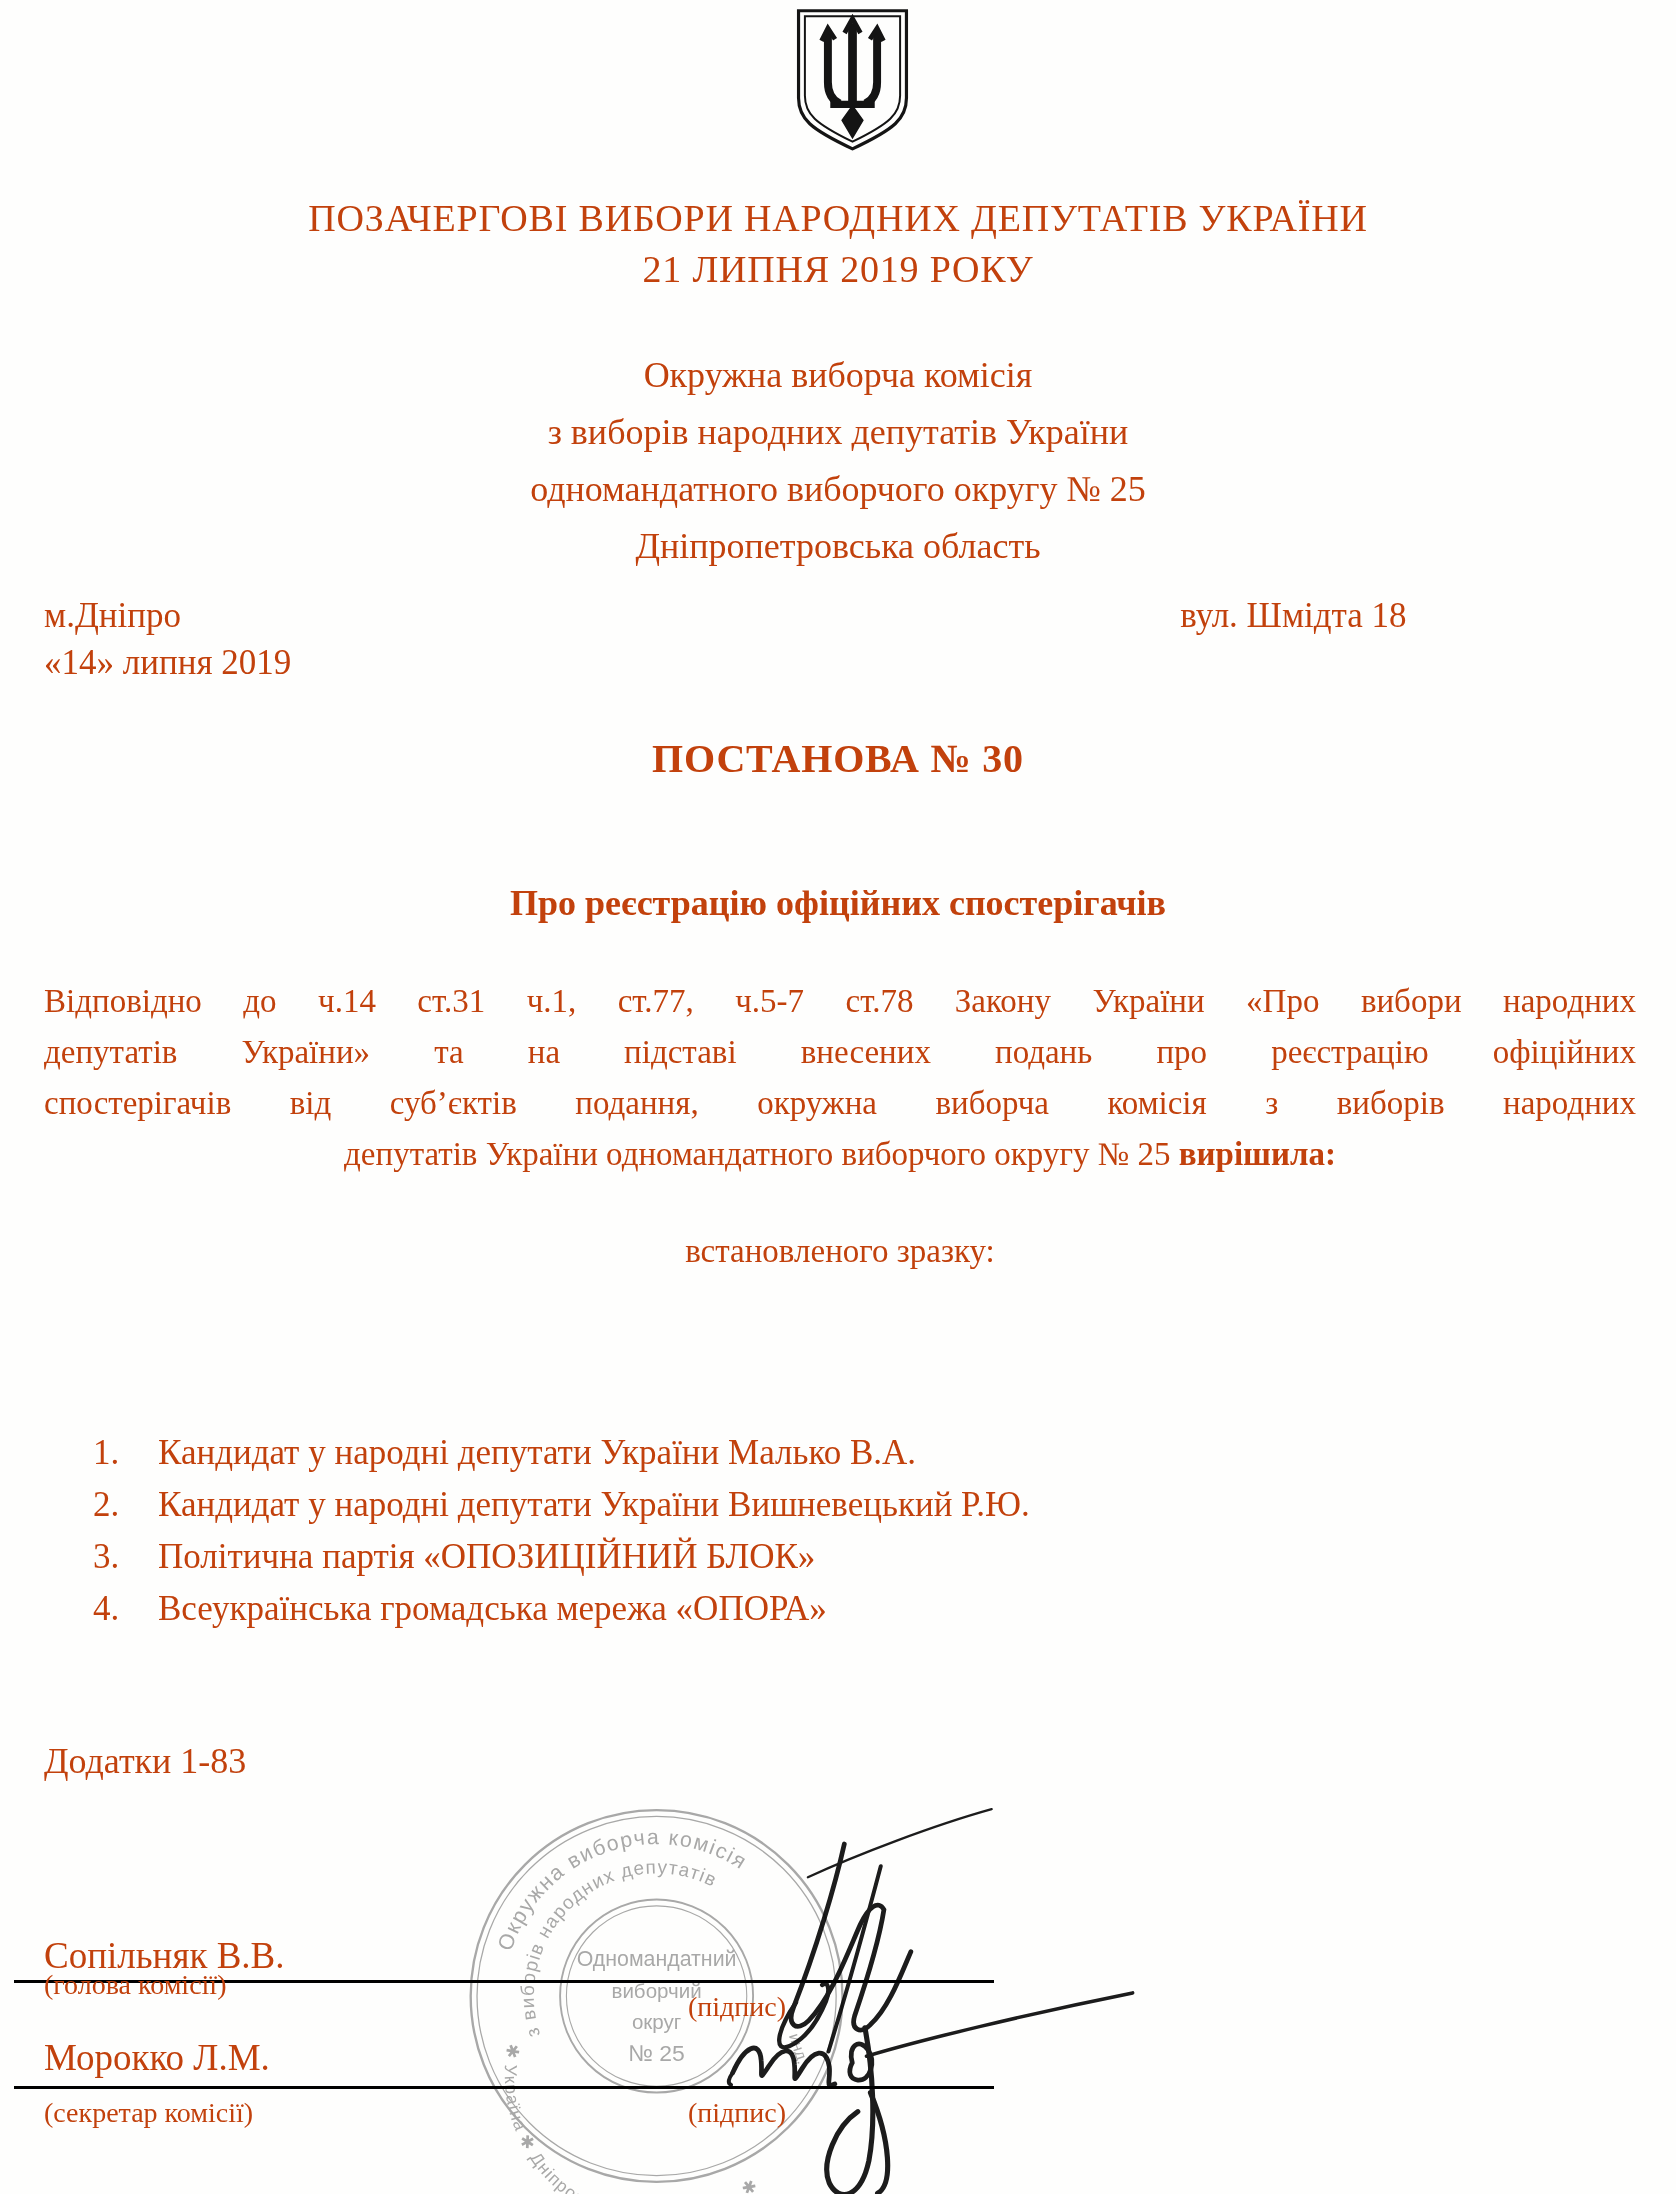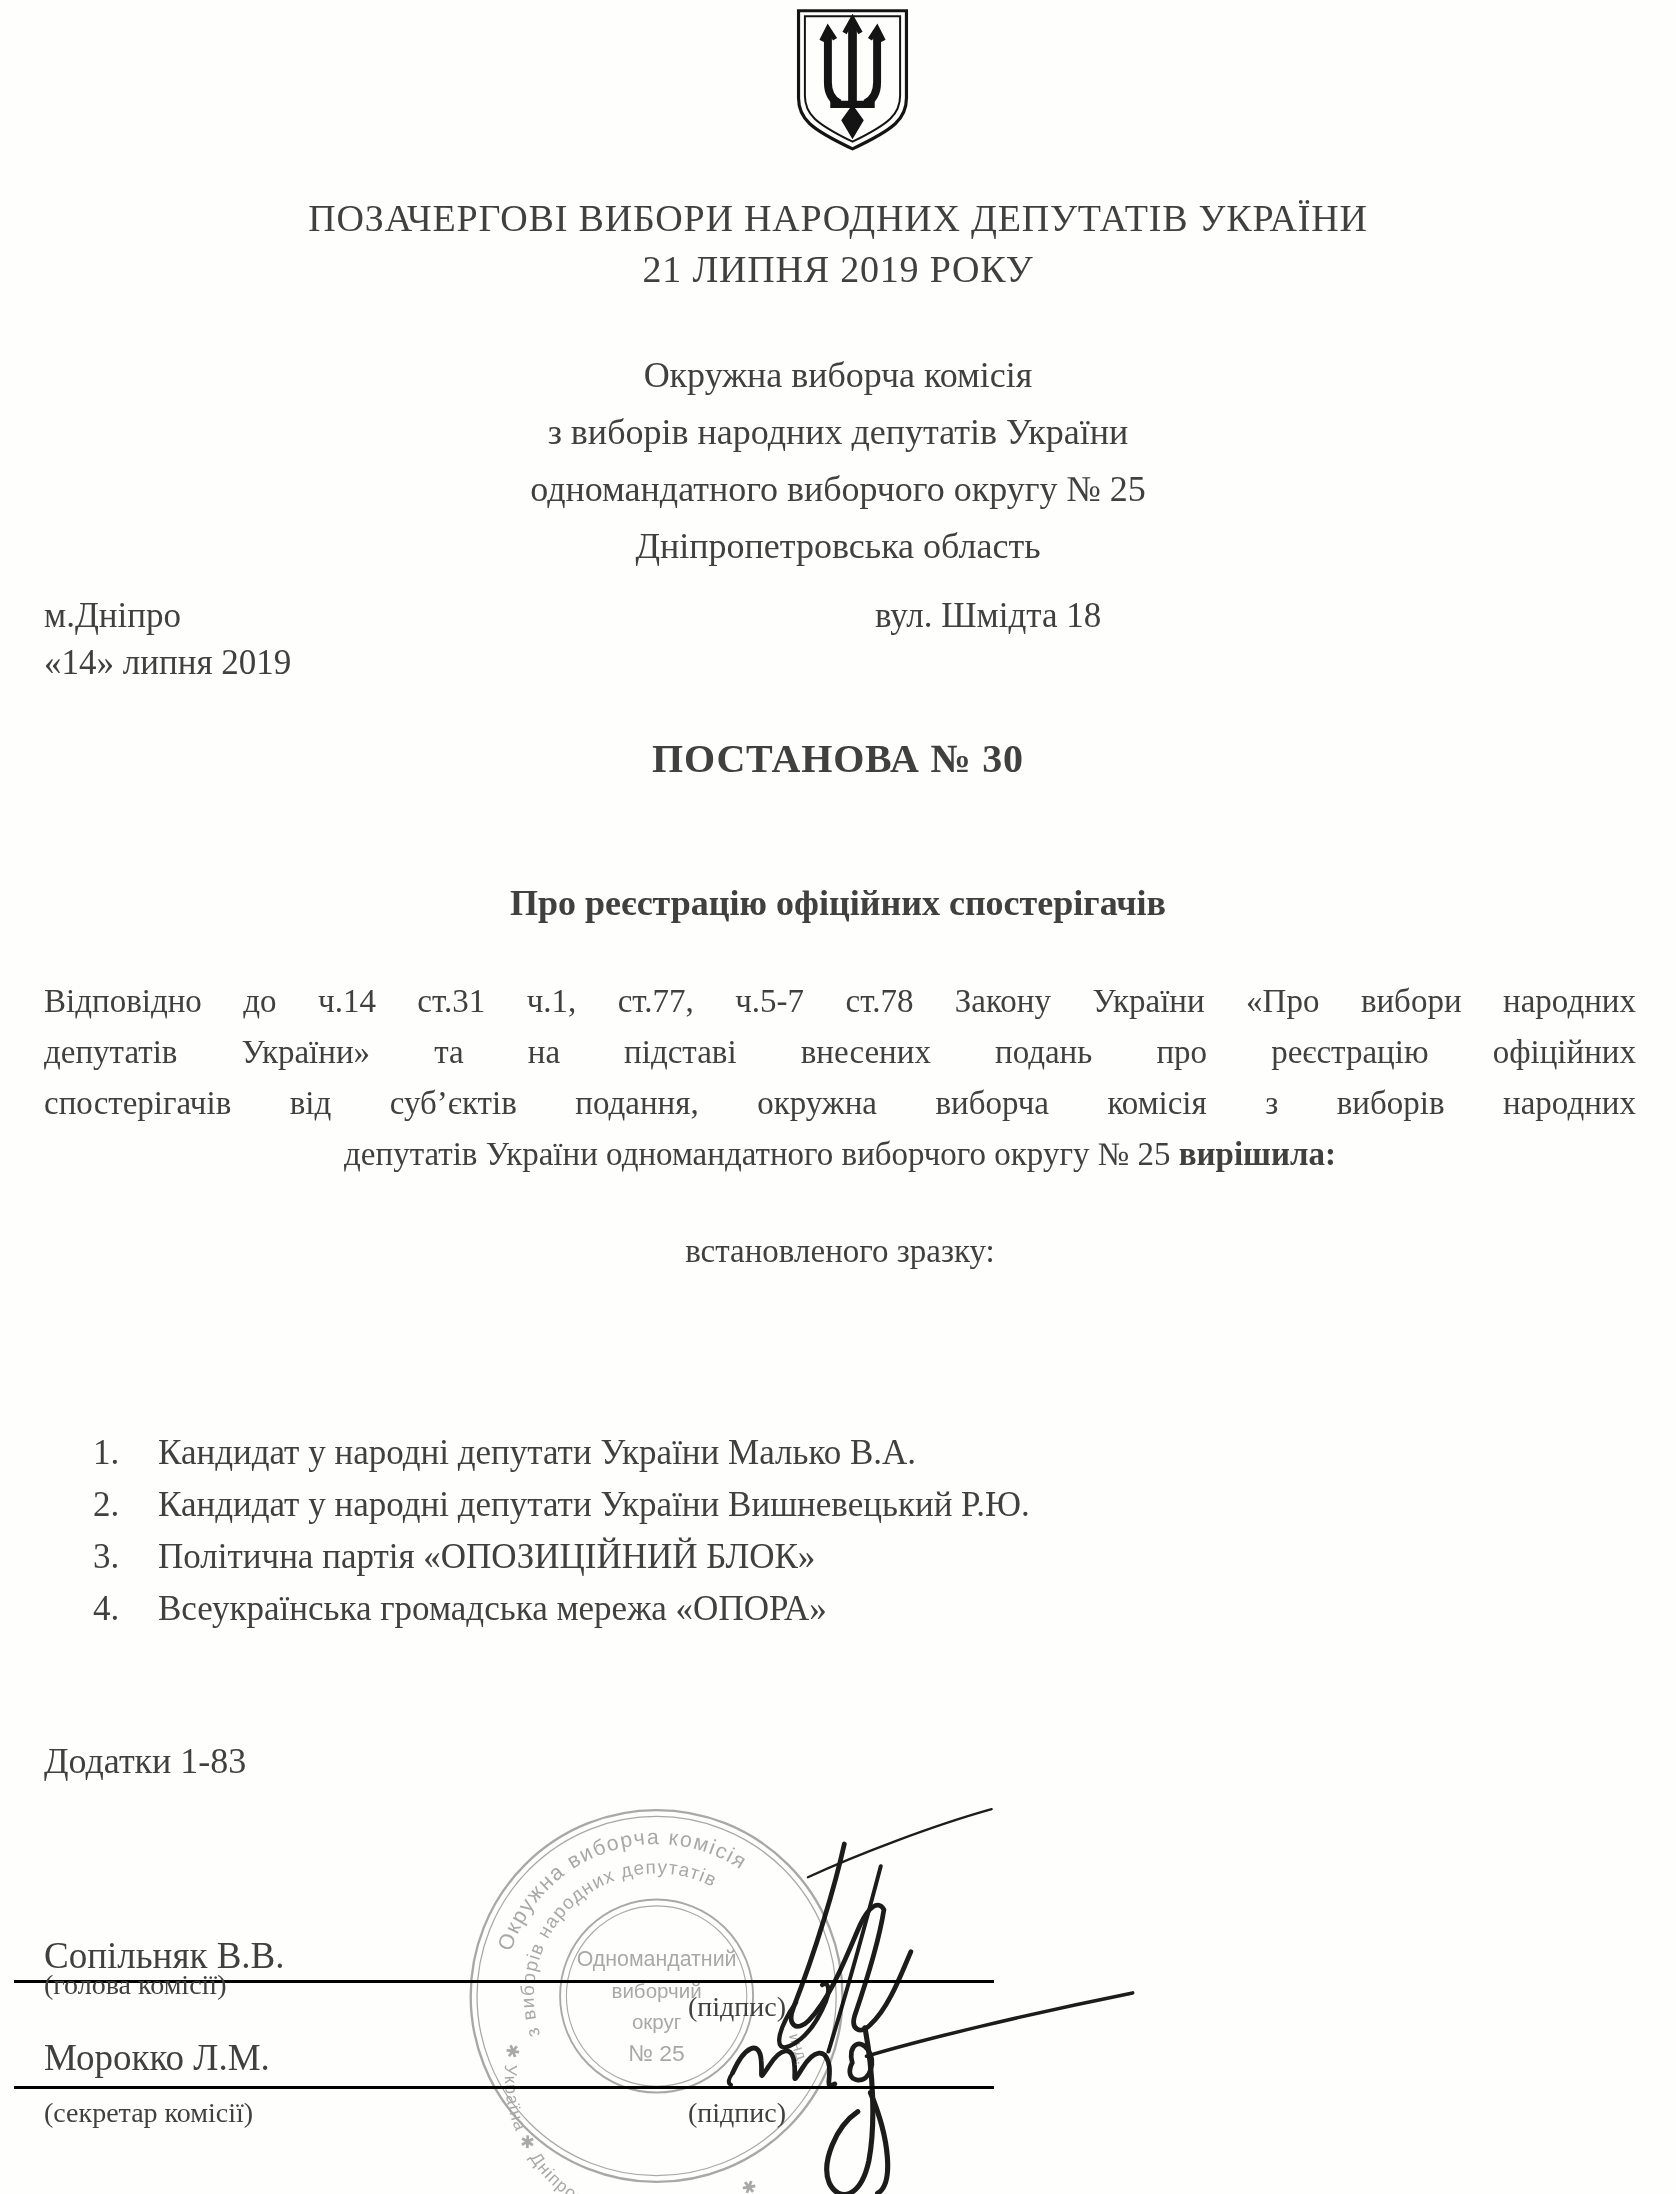--- a/index.html
+++ b/index.html
@@ -2,21 +2,21 @@
 <html style="font-size:12.7px"><head>
 <meta charset="utf-8">
 <style>
   html,body{margin:0;padding:0;background:#888;}
   .page{
     position:relative;
     width:1676px;height:2194px;
     margin:0 auto;
     background:#fefefd;
     font-family:"Liberation Serif","DejaVu Serif",serif;
-    color:#404040;
+    color:#c2410c;
     overflow:hidden;
   }
   .abs{position:absolute;}
   .center{left:0;width:1676px;text-align:center;}
   .cline{line-height:57px;font-size:36px;}
   .title-line{line-height:51px;font-size:38px;letter-spacing:0.8px;}
   .doc-title{font-size:40px;font-weight:bold;letter-spacing:0.8px;}
   .doc-subtitle{font-size:36px;font-weight:bold;}
   .body-block{left:44px;width:1592px;font-size:33px;}
   .jline{text-align:justify;text-align-last:justify;line-height:51px;white-space:normal;}
@@ -58,21 +58,21 @@
     </div>
 
   <div class="abs center" style="top:347px;">
       <div class="cline">Окружна виборча комісія</div>
       <div class="cline">з виборів народних депутатів України</div>
       <div class="cline">одномандатного виборчого округу № 25</div>
       <div class="cline">Дніпропетровська область</div>
     </div>
 
   <div class="abs plain" style="left:44px;top:594px;">м.Дніпро</div>
-  <div class="abs plain" style="left:875px;top:594px;width:751px;text-align:left;">вул. Шмідта 18</div>
+  <div class="abs plain" style="left:918px;top:594px;width:751px;text-align:center;">вул. Шмідта 18</div>
   <div class="abs plain" style="left:44px;top:641px;">«14» липня 2019</div>
 
   <div class="abs center doc-title" style="top:735px;">ПОСТАНОВА № 30</div>
   <div class="abs center doc-subtitle" style="top:882px;">Про реєстрацію офіційних спостерігачів</div>
 
   <div class="abs body-block" style="top:976px;">
     <div>
         <div class="jline">Відповідно до ч.14 ст.31 ч.1,  ст.77, ч.5-7 ст.78 Закону України «Про вибори народних</div>
         <div class="jline">депутатів України» та на підставі внесених подань про реєстрацію офіційних</div>
         <div class="jline">спостерігачів від суб’єктів подання, окружна виборча комісія з виборів народних</div>

